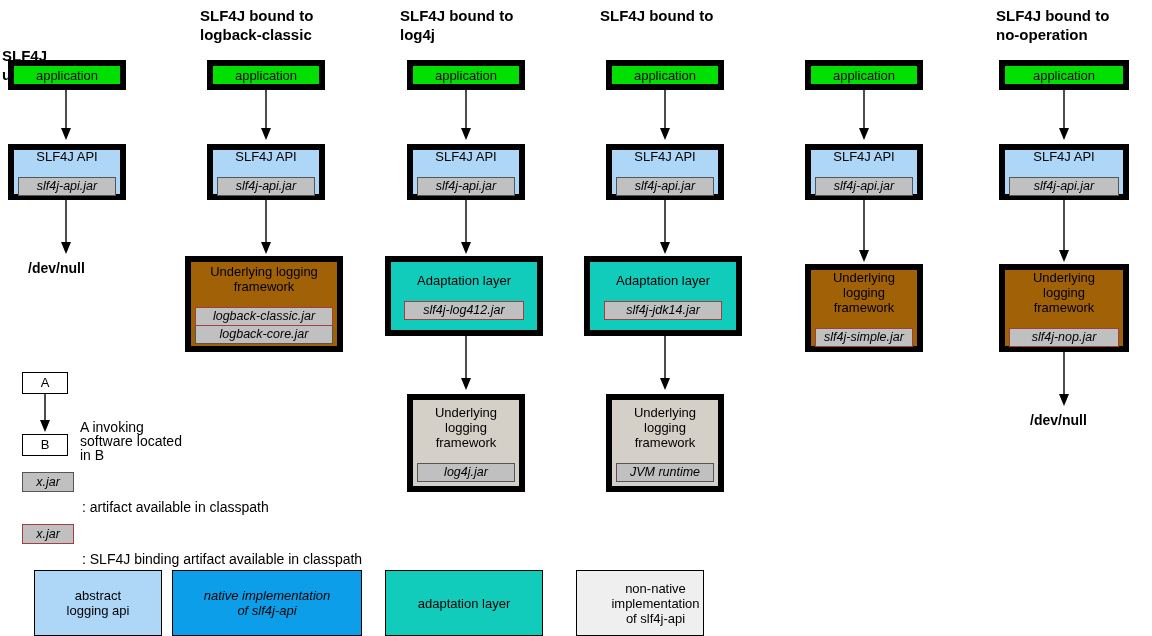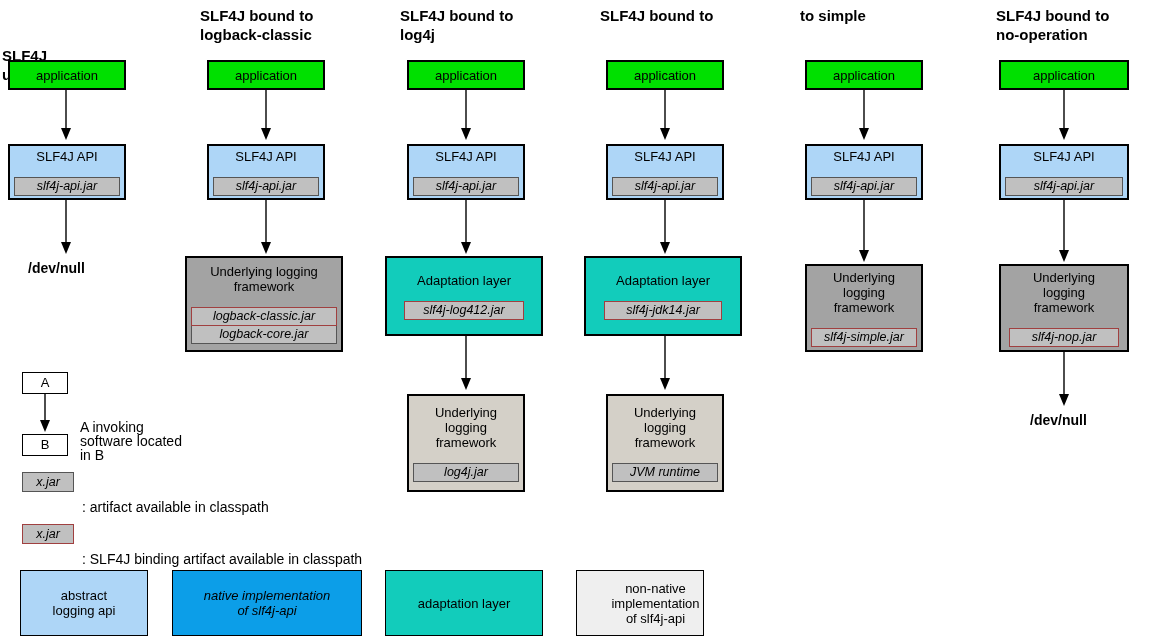--- a/index.html
+++ b/index.html
@@ -24,21 +24,21 @@
   .col-title {
     font-weight: bold;
     font-size: 15px;
     line-height: 19px;
     margin-top: 6px;
     margin-left: 2px;
   }
   .node {
     position: absolute;
     box-sizing: border-box;
-    border: 2px solid #000000;
+    border: 6px solid #000000;
     text-align: center;
     font-size: 13px;
     line-height: 15px;
     display: flex;
     flex-direction: column;
     justify-content: center;
     align-items: center;
   }
   .node .title {
     padding: 3px 4px;
@@ -53,21 +53,21 @@
     padding: 1px 6px;
     text-align: center;
     width: calc(100% - 8px);
     margin: 10px 0 3px 0;
   }
   .jar.binding {
     border: 1px solid #a04040;
   }
   .green { background: #00e000; }
   .lightblue { background: #aed6f7; }
-  .blue { background: #a3a3a3; }
+  .blue { background: #a16207; }
   .teal { background: #12ccbb; }
   .grey { background: #d4d0c8; }
   .white { background: #ffffff; }
   .arrow {
     position: absolute;
   }
   .devnull {
     position: absolute;
     font-weight: bold;
     font-size: 14px;
@@ -243,21 +243,20 @@
   <div class="title">
     <div>Underlying</div>
     <div>logging</div>
     <div>framework</div>
   </div>
   <div class="jar">JVM runtime</div>
 </div>
 
 <div class="col" style="left:798px;">
   <div class="col-title">
-    <div>to simple</div>
   </div>
 </div>
 <div class="node green" style="left:805px; top:60px; width:118px; height:30px;">
   <div class="title">application</div>
 </div>
 <svg class="arrow" style="left:856px; top:90px;" width="16" height="52">
   <line x1="8" y1="0" x2="8" y2="40" stroke="#000" stroke-width="1.4"></line>
   <polygon points="8,50 3,38 13,38" fill="#000"></polygon>
 </svg>
 <div class="node lightblue" style="left:805px; top:144px; width:118px; height:56px;">
@@ -331,21 +330,21 @@
 <div class="legend-jar" style="left:22px; top:472px; width:52px; height:20px;">
   <span>x.jar</span>
 </div>
 <div class="legend-text" style="left:82px; top:476px;">: artifact available in classpath</div>
 
 <div class="legend-jar binding" style="left:22px; top:524px; width:52px; height:20px;">
   <span>x.jar</span>
 </div>
 <div class="legend-text" style="left:82px; top:528px;">: SLF4J binding artifact available in classpath</div>
 
-<div class="legend-box" style="left:20px; top:570px; width:128px; height:66px; background:#aed6f7;">
+<div class="legend-box" style="left:34px; top:570px; width:128px; height:66px; background:#aed6f7;">
   <div>
     <div>abstract</div>
     <div>logging api</div>
   </div>
 </div>
 <div class="legend-box" style="left:172px; top:570px; width:190px; height:66px; background:#0c9ee8;font-style:italic;">
   <div>
     <div>native implementation</div>
     <div>of slf4j-api</div>
   </div>

